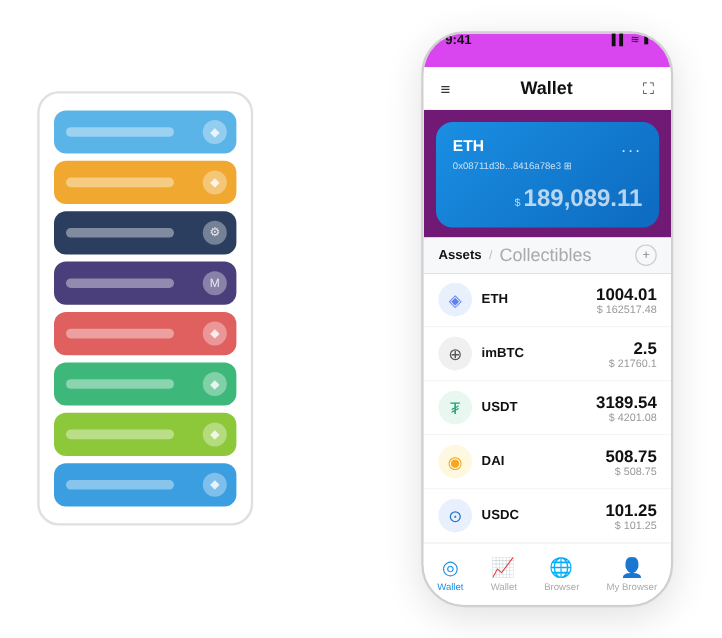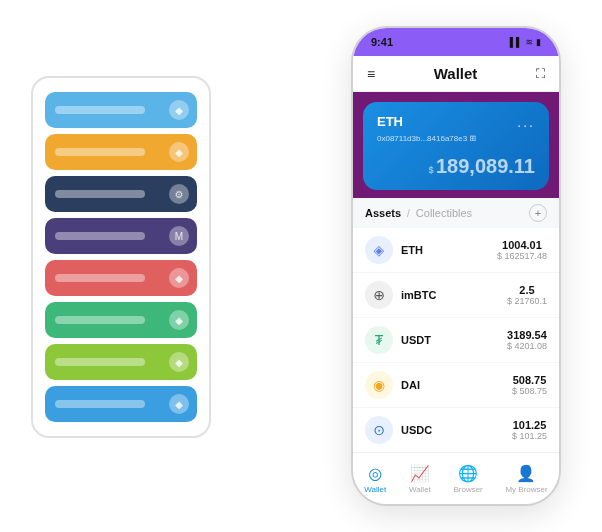--- a/index.html
+++ b/index.html
@@ -77,23 +77,23 @@
       border-radius: 36px;
       border: 2.5px solid #d0d0d0;
       box-shadow: 0 8px 32px rgba(0,0,0,0.12);
       overflow: hidden;
       display: flex;
       flex-direction: column;
     }
 
     .phone-status-bar {
       height: 28px;
-      background: #8b5cf6;
-      display: flex;
-      align-items: center;
+      background: #d946ef;
+      display: flex;
+      align-items: flex-start;
       justify-content: space-between;
       padding: 0 18px;
       flex-shrink: 0;
     }
 
     .status-time {
       font-size: 11px;
       font-weight: 600;
       color: #111;
     }
@@ -207,21 +207,21 @@
       font-weight: 600;
       color: #111;
     }
 
     .tab-divider {
       font-size: 10px;
       color: #bbb;
     }
 
     .tab-inactive {
-      font-size: 11px;
+      font-size: 15px;
       color: #aaa;
     }
 
     .add-icon {
       width: 18px;
       height: 18px;
       border-radius: 50%;
       border: 1.5px solid #ccc;
       display: flex;
       align-items: center;
@@ -261,24 +261,23 @@
       font-weight: 600;
       color: #111;
       flex: 1;
     }
 
     .asset-amounts {
       text-align: right;
     }
 
     .asset-amount {
-      font-size: 11px;
+      font-size: 14px;
       font-weight: 600;
       color: #111;
-      text-align: center;
     }
 
     .asset-usd {
       font-size: 9px;
       color: #999;
     }
 
     
     .phone-nav {
       height: 52px;

